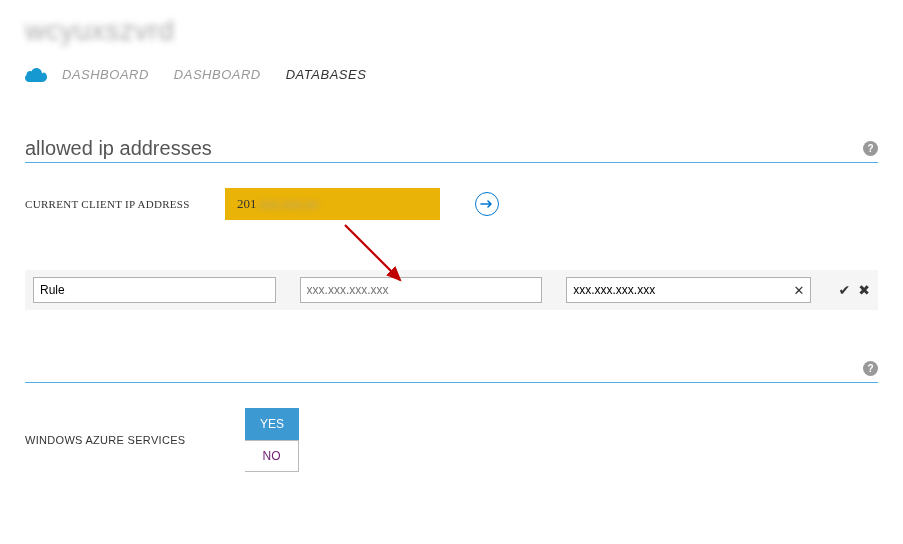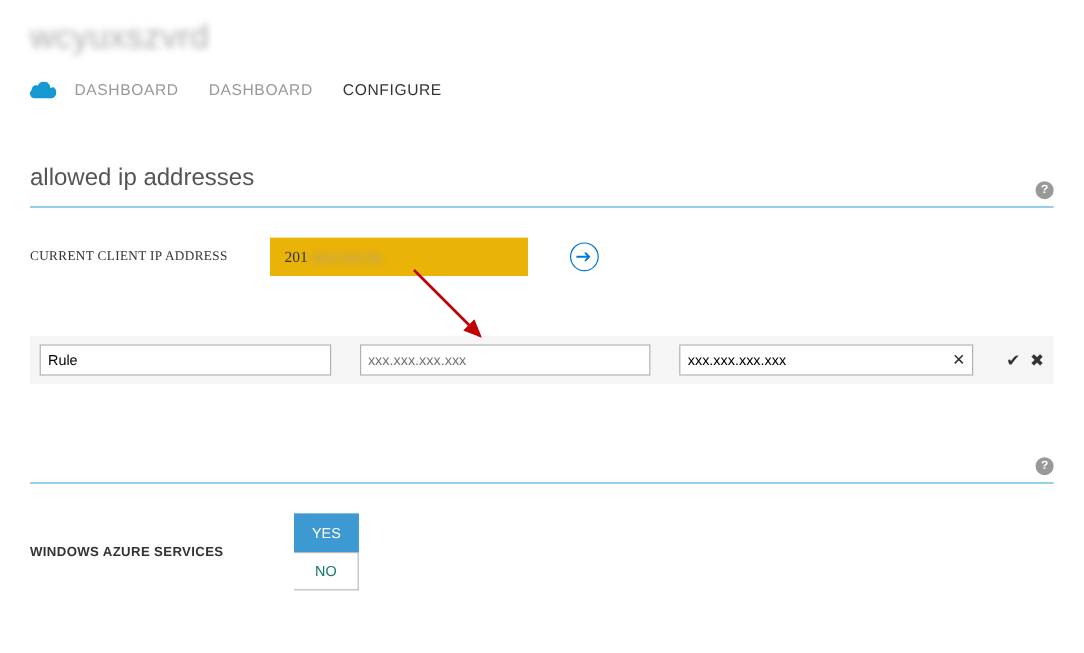--- a/index.html
+++ b/index.html
@@ -23,20 +23,21 @@
       color: #aaa;
       filter: blur(3px);
       user-select: none;
       margin-bottom: 20px;
       letter-spacing: 0.5px;
     }
     .tabs {
       display: flex;
       align-items: center;
       margin-bottom: 55px;
+      font-style: italic;
     }
     .cloud-icon {
       margin-right: 15px;
       display: inline-flex;
       align-items: center;
     }
     .cloud-icon svg {
       width: 22px;
       height: 14px;
     }
@@ -47,21 +48,21 @@
       cursor: pointer;
       color: #999;
     }
     .tab.active {
       color: #333;
     }
     .section-title {
       font-size: 20px;
       font-weight: 300;
       color: #555;
-      padding-bottom: 12px;
+      padding-bottom: 2px;
       border-bottom: 1px solid #51aee2;
       position: relative;
       margin-bottom: 25px;
     }
     .help-icon {
       position: absolute;
       right: 0;
       bottom: 6px;
       width: 15px;
       height: 15px;
@@ -182,21 +183,21 @@
     .toggle-group {
       display: flex;
       flex-direction: column;
     }
     .toggle-btn {
       border: 1px solid #bbb;
       padding: 8px 14px;
       font-size: 12px;
       cursor: pointer;
       background: #fff;
-      color: #0f766e;
+      color: #701a75;
       min-width: 42px;
       text-align: center;
     }
     .toggle-btn.selected {
       background: #3d99d1;
       color: #fff;
       border-color: #3d99d1;
     }
     .toggle-btn + .toggle-btn {
       border-left: none;
@@ -211,21 +212,21 @@
 <div class="server-name">wcyuxszvrd</div>
 
 <div class="tabs">
   <span class="cloud-icon">
     <svg viewBox="0 0 22 14">
       <path d="M17 5.5c0-.1 0-.2 0-.3C16.8 2.3 14.4 0 11.5 0 9.2 0 7.2 1.4 6.4 3.4 6 3.1 5.5 3 5 3 3 3 1.5 4.6 1.5 6.5c0 .2 0 .4.1.6C.6 7.6 0 8.7 0 10c0 2.2 1.8 4 4 4h13c2.8 0 5-2.2 5-5 0-1.9-1.1-3.6-2.7-4.4C18.9 4.8 18 5 17 5.5z" fill="#1698d1"></path>
     </svg>
   </span>
   <span class="tab">DASHBOARD</span>
   <span class="tab">DASHBOARD</span>
-  <span class="tab active">CONFIGURE</span>
+  <span class="tab active">DATABASES</span>
 </div>
 
 <div>
   <div class="section-title">
     <span>allowed ip addresses</span>
     <span class="help-icon">?</span>
   </div>
 
   <div class="row-current">
     <div class="label-col">CURRENT CLIENT IP ADDRESS</div>
@@ -252,21 +253,21 @@
     </span>
   </div>
 </div>
 
 <div class="section2">
   <div class="section-title">
     <span class="help-icon">?</span>
   </div>
 
   <div class="toggle-row">
-    <div class="label-col" style="width:220px;font-weight:bold;">WINDOWS AZURE SERVICES</div>
+    <div class="label-col" style="width:220px;">WINDOWS AZURE SERVICES</div>
     <div class="toggle-group">
       <div class="toggle-btn selected">YES</div>
       <div class="toggle-btn">NO</div>
     </div>
   </div>
 </div>
 
 <div class="arrow-annot">
   <svg viewBox="0 0 80 80">
     <defs>

